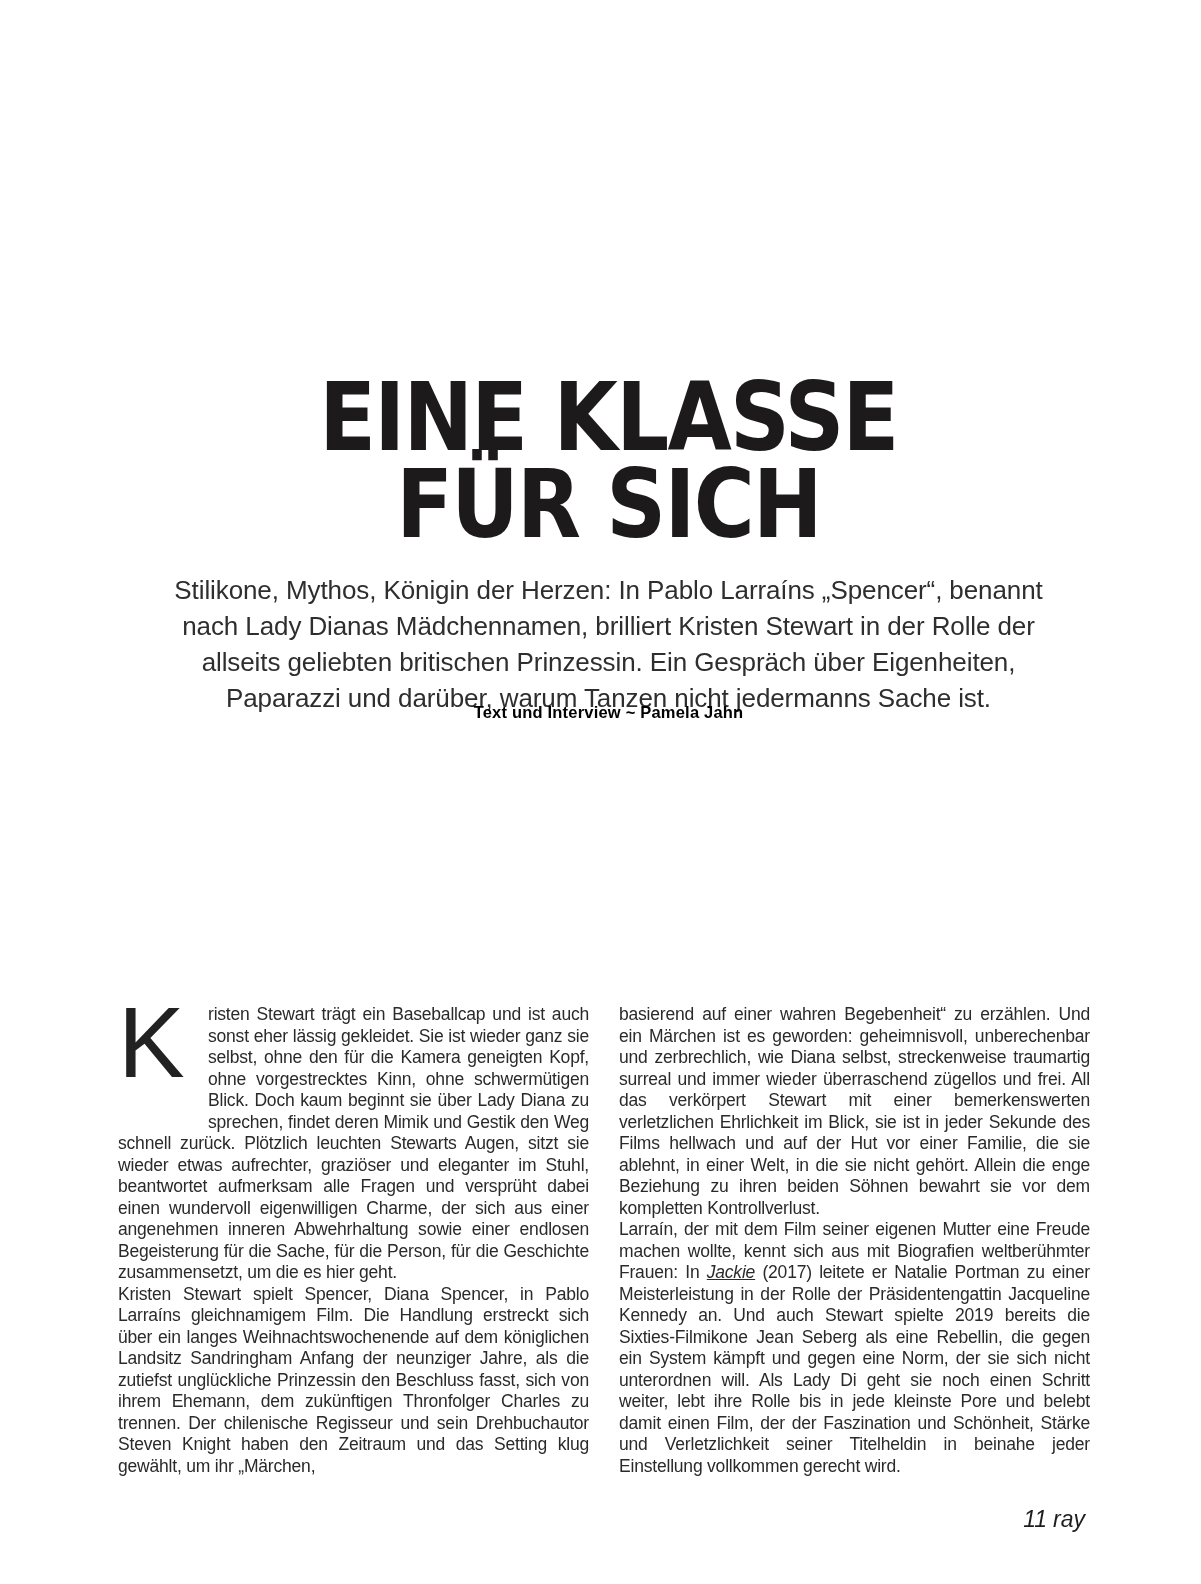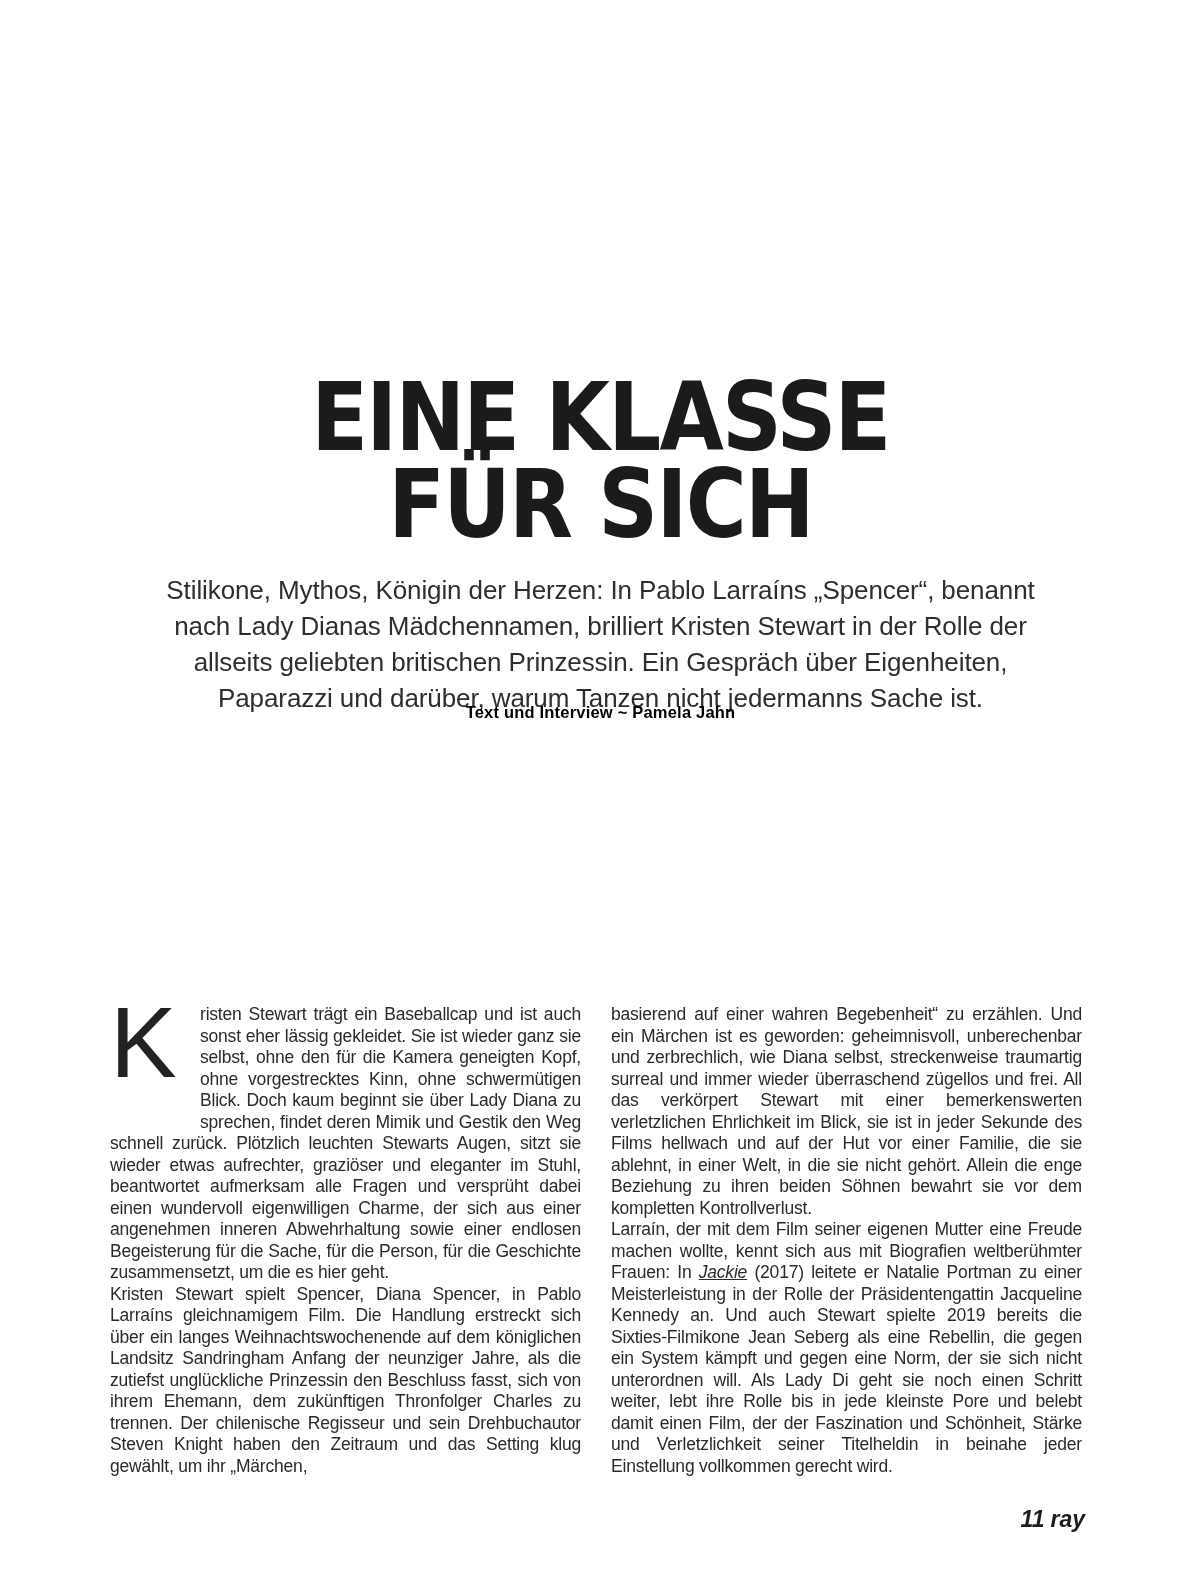--- a/index.html
+++ b/index.html
@@ -7,20 +7,21 @@
   body {
     width: 1201px; height: 1584px;
     position: relative;
     font-family: "Liberation Sans", sans-serif;
     color: #2a2a2a;
     overflow: hidden;
   }
   .page {
     position: absolute; inset: 0;
     background: #ffffff;
+    margin-left: 8px;
   }
 
   
   .headline {
     position: absolute;
     top: 374px; left: 0; width: 1201px;
     text-align: center;
   }
   .hl-inner {
     display: inline-block;
@@ -86,21 +87,21 @@
     line-height: 76px;
     font-weight: 400;
     color: #222222;
   }
   .film-title { font-style: italic; text-decoration: underline; }
 
   
   .pagefooter {
     position: absolute;
     top: 1506px; right: 116px;
-    font-weight: 700;
+    font-weight: 400;
     font-style: italic;
     font-size: 23px;
     color: #1d1d1d;
     letter-spacing: 0px;
     white-space: nowrap;
   }
   .pagefooter .mag { margin-left: 6px; }
 </style>
 </head>
 <body>

